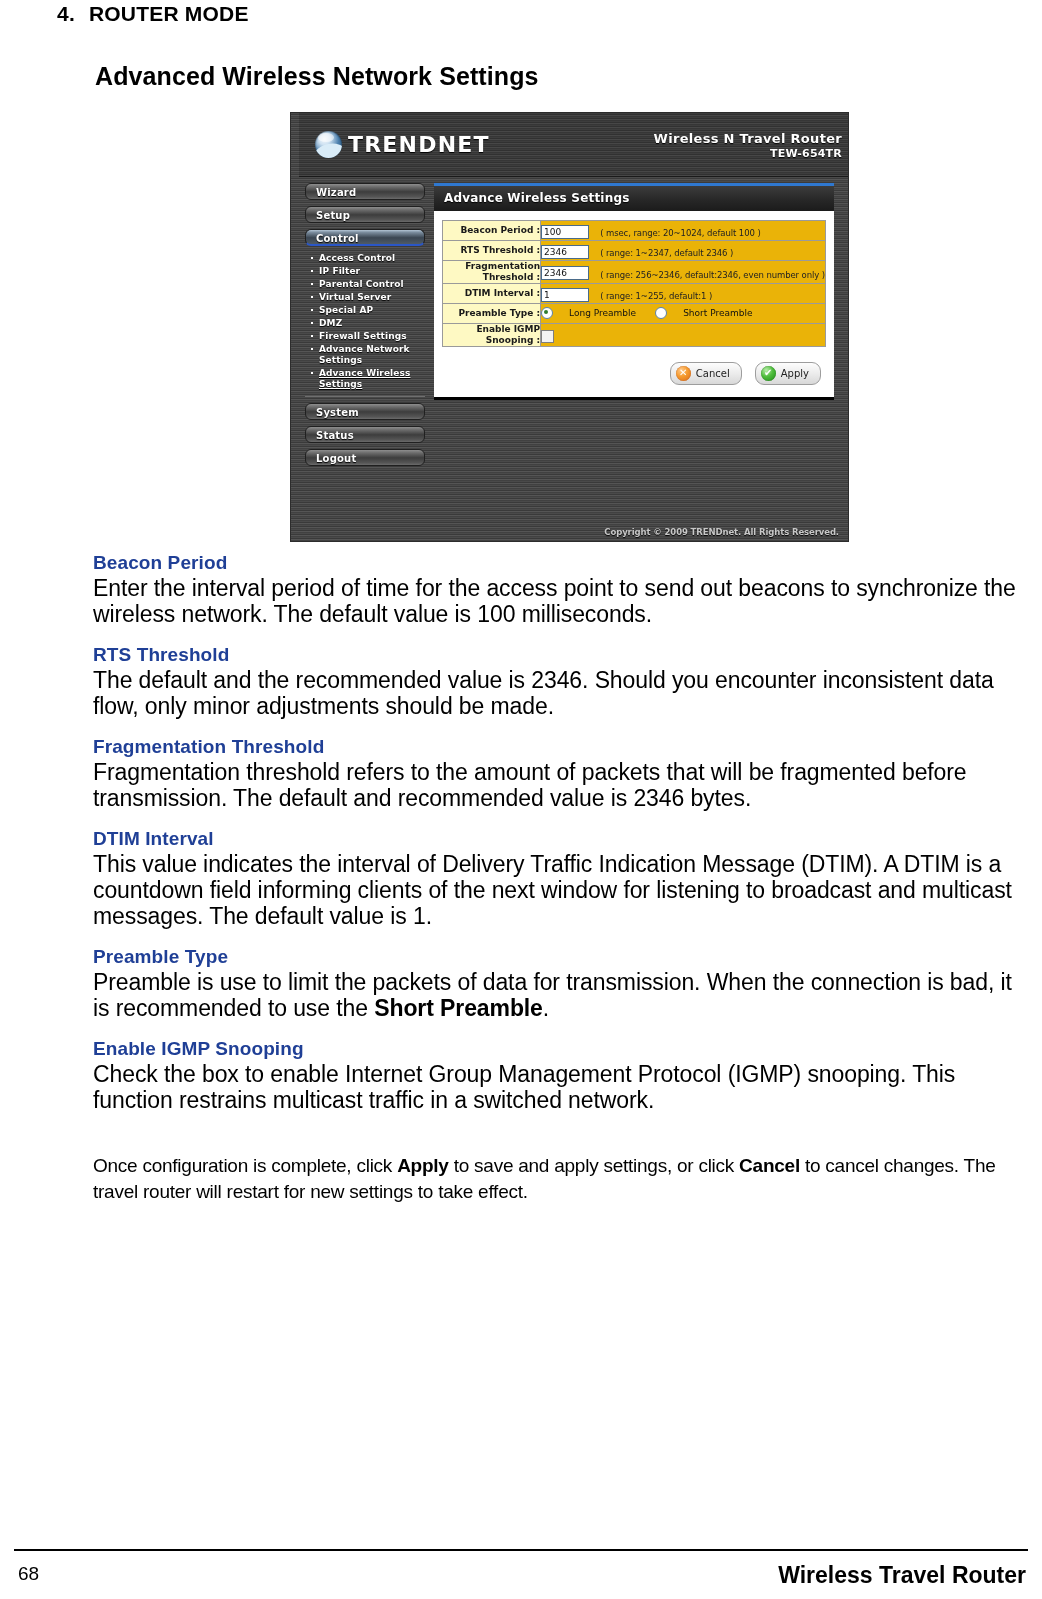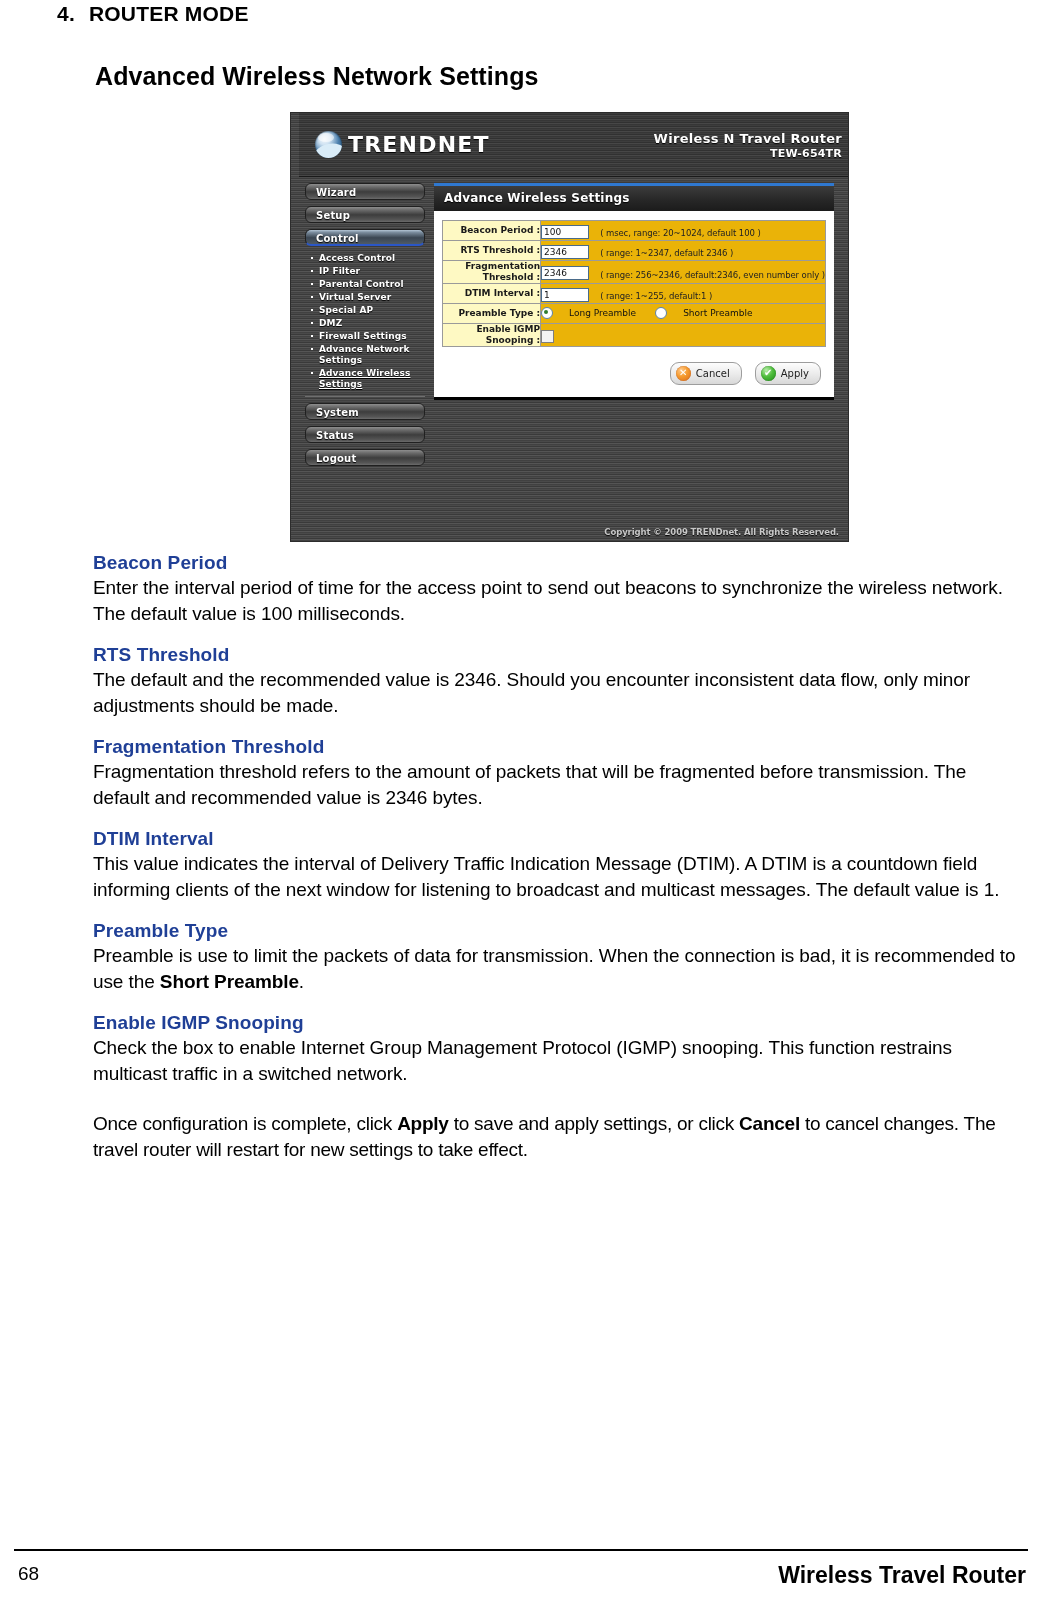--- a/index.html
+++ b/index.html
@@ -378,32 +378,32 @@
     width: 930px;
   }
   .sec-head {
     color: #1f3f96;
     font-size: 19px;
     font-weight: bold;
     margin: 0 0 1px 0;
     letter-spacing: 0.1px;
   }
   .sec-body {
-    font-size: 19px;
+    font-size: 23px;
     line-height: 26px;
     margin: 0 0 17px 0;
     letter-spacing: -0.1px;
   }
   .sec-body.last {
     margin-bottom: 9px;
   }
   .closing {
     font-size: 19px;
     line-height: 26px;
-    margin: 24px 0 0 0;
+    margin: 40px 0 0 0;
     letter-spacing: -0.25px;
   }
   b.em { font-weight: bold; }
 
   
   .foot-rule {
     position: absolute;
     left: 14px;
     bottom: 48px;
     width: 1014px;

